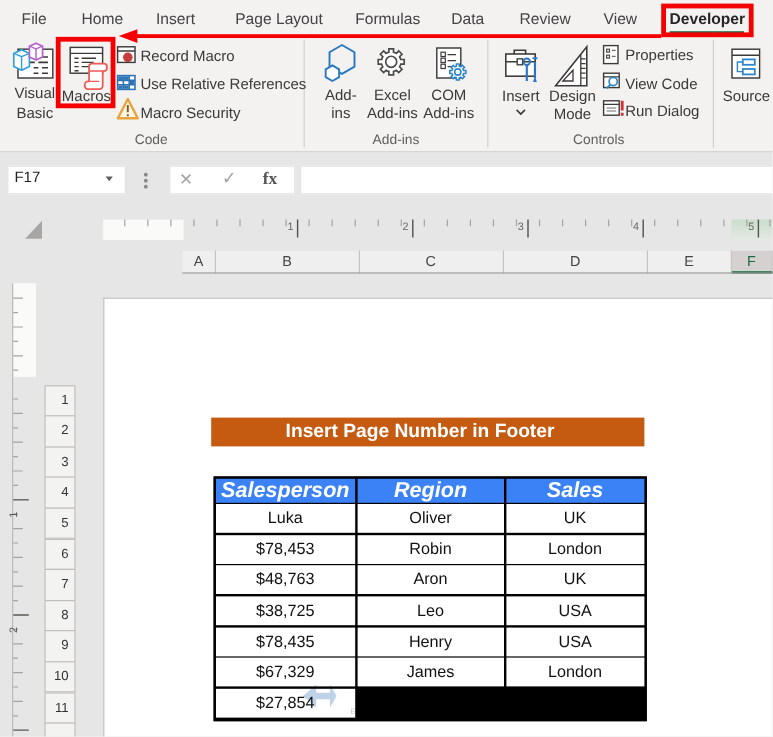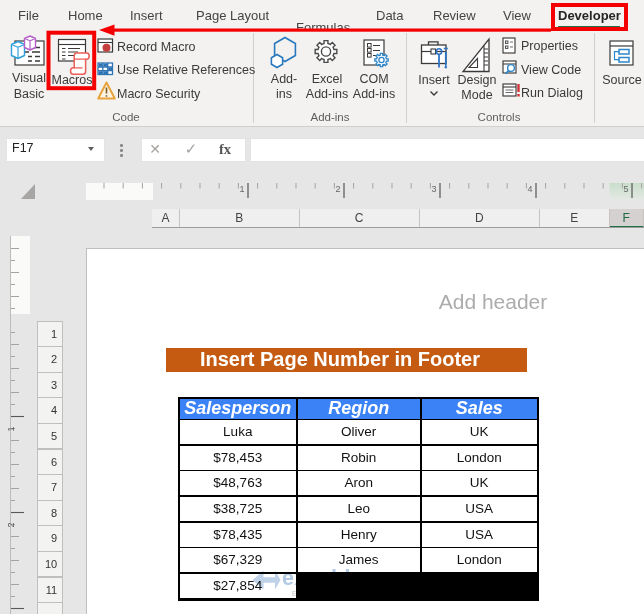--- a/index.html
+++ b/index.html
@@ -30,21 +30,21 @@
 </style>
 </head>
 <body>
 <div id="app">
 
   <div id="tabs">
     <span class="tab" style="left:18px;">File</span>
     <span class="tab" style="left:68px;">Home</span>
     <span class="tab" style="left:130px;">Insert</span>
     <span class="tab" style="left:196px;">Page Layout</span>
-    <span class="tab" style="left:296px;margin-top:12px;">Formulas</span>
+    <span class="tab" style="left:296px;">Formulas</span>
     <span class="tab" style="left:376px;">Data</span>
     <span class="tab" style="left:433px;">Review</span>
     <span class="tab" style="left:503px;">View</span>
     <span class="tab" style="left:558px;font-weight:bold;color:#262626;">Developer</span>
     <div class="abs" style="left:558px;top:25.5px;width:62px;height:2.5px;background:#1E7145;"></div>
   </div>
 
   <div id="ribbon">
 
     <div class="abs" style="left:253px;top:3px;width:1px;height:90px;background:#D2D0CE;"></div>
@@ -259,24 +259,23 @@
     <div class="rowh" style="top:231.3px;">4</div>
     <div class="rowh" style="top:256.9px;">5</div>
     <div class="rowh" style="top:282.5px;">6</div>
     <div class="rowh" style="top:308.1px;">7</div>
     <div class="rowh" style="top:333.7px;">8</div>
     <div class="rowh" style="top:359.3px;">9</div>
     <div class="rowh" style="top:384.9px;">10</div>
     <div class="rowh" style="top:410.5px;">11</div>
     <div class="rowh" style="top:436.1px;height:12px;border-bottom:none;"></div>
 
-    <div class="abs" style="left:493px;top:124px;transform:translateX(-50%);font-size:21px;color:#ACACAC;white-space:nowrap;">Add header</div>
-
-    <div class="abs" style="left:166px;top:182.4px;width:361px;height:23.2px;background:#C55A11;color:#fff;
-         font-weight:bold;font-size:20px;text-align:center;line-height:23.4px;padding-right:13px;box-sizing:border-box;">Insert Page Number in Footer</div>
+
+    <div class="abs" style="left:176px;top:182.4px;width:361px;height:23.2px;background:#C55A11;color:#fff;
+         font-weight:bold;font-size:16px;text-align:center;line-height:23.4px;padding-right:13px;box-sizing:border-box;">Insert Page Number in Footer</div>
 
     <div id="xtable" class="abs">
       <div class="th">Salesperson</div>
         <div class="th">Region</div>
         <div class="th">Sales</div>
       <div class="td">Luka</div>
       <div class="td">Oliver</div>
         <div class="td">UK</div>
         <div class="td">$78,453</div>
       <div class="td">Robin</div>
@@ -293,21 +292,20 @@
         <div class="td">$67,329</div>
       <div class="td">James</div>
         <div class="td">London</div>
         <div class="td">$27,854</div>
     </div>
 
     <div id="wm" class="abs">
       <svg width="29" height="26" viewBox="0 0 29 26" style="position:absolute;left:0;top:3px;">
         <path d="M0.5 11 L11.5 1.5 L11.5 8.2 L23 8.2 L23 1.5 L28.5 11 L23 20.5 L23 13.8 L11.5 13.8 L11.5 20.5 Z" fill="#AFC7E2" opacity="0.8"></path>
       </svg>
-      <div style="position:absolute;left:30px;top:0px;font-size:21.5px;font-weight:bold;color:#B3CAE4;letter-spacing:0.3px;">exceldemy</div>
       <div style="position:absolute;left:40px;top:23.5px;font-size:6.5px;color:#C4C4C4;letter-spacing:1.8px;">EXCEL · DATA BI</div>
     </div>
   </div>
 
   <svg class="abs" style="left:0;top:0;z-index:50;" width="644" height="120" viewBox="0 0 644 120">
     <rect x="553" y="5" width="73" height="24" fill="none" stroke="#F40000" stroke-width="4"></rect>
     <rect x="48.5" y="32.7" width="45.7" height="55.5" fill="none" stroke="#F40000" stroke-width="4"></rect>
     <rect x="110" y="28.5" width="441" height="3.2" fill="#F40000"></rect>
     <path d="M99 30.1 L114.5 24.4 L114.5 35.8 Z" fill="#F40000"></path>
   </svg>

